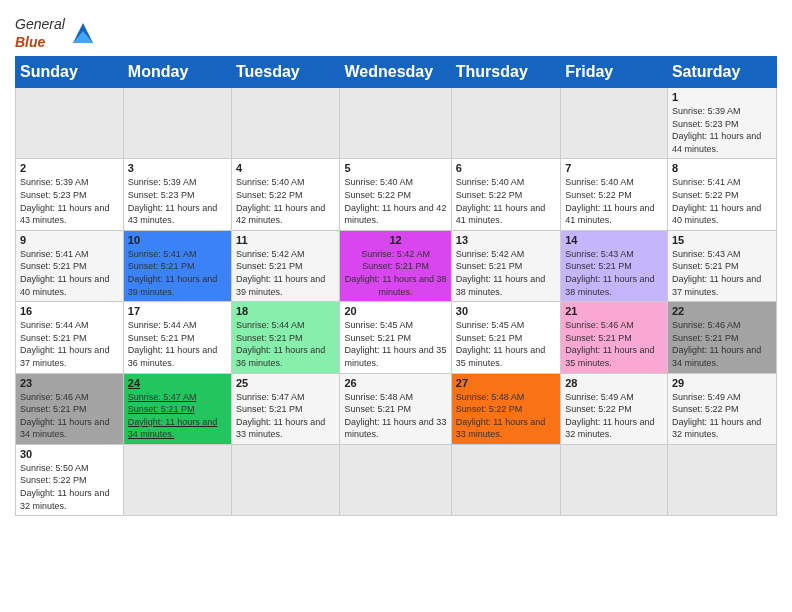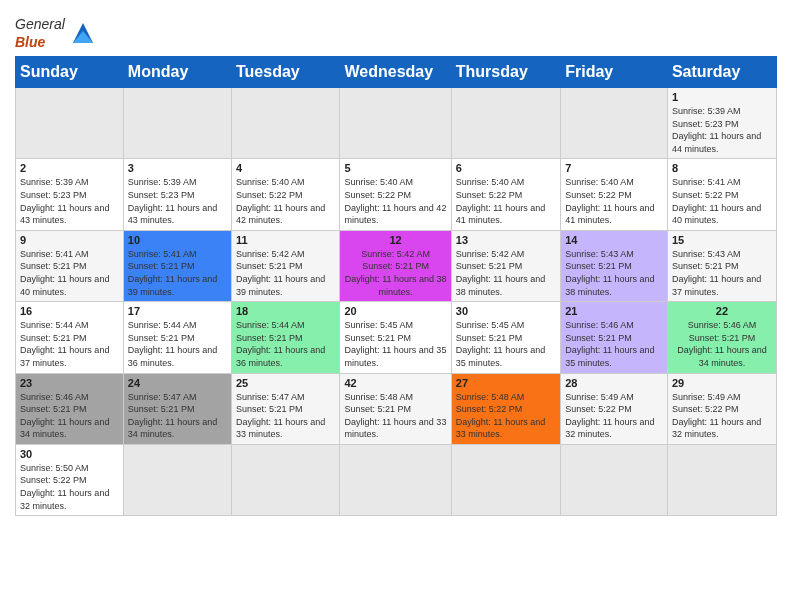--- a/index.html
+++ b/index.html
@@ -222,44 +222,44 @@
           <div class="day-info">Sunrise: 5:44 AM<br>Sunset: 5:21 PM<br>Daylight: 11 hours and 36 minutes.</div>
         </td>
         <td style="background: rgb(255, 255, 255);">
           <span class="day-number">20</span>
           <div class="day-info">Sunrise: 5:45 AM<br>Sunset: 5:21 PM<br>Daylight: 11 hours and 35 minutes.</div>
         </td>
         <td style="background: rgb(255, 255, 255);">
           <span class="day-number">30</span>
           <div class="day-info">Sunrise: 5:45 AM<br>Sunset: 5:21 PM<br>Daylight: 11 hours and 35 minutes.</div>
         </td>
-        <td style="background: #c4b5fd;">
+        <td style="background: #f9a8d4;">
           <span class="day-number">21</span>
           <div class="day-info">Sunrise: 5:46 AM<br>Sunset: 5:21 PM<br>Daylight: 11 hours and 35 minutes.</div>
         </td>
-        <td style="background: #86efac; text-align: center;">
+        <td style="background: #a3a3a3;">
           <span class="day-number">22</span>
           <div class="day-info">Sunrise: 5:46 AM<br>Sunset: 5:21 PM<br>Daylight: 11 hours and 34 minutes.</div>
         </td>
       </tr>
       <tr>
         <td style="background: #a3a3a3;">
           <span class="day-number">23</span>
           <div class="day-info">Sunrise: 5:46 AM<br>Sunset: 5:21 PM<br>Daylight: 11 hours and 34 minutes.</div>
         </td>
-        <td style="background: #a3a3a3;">
+        <td style="background: #22c55e; text-decoration: underline;">
           <span class="day-number">24</span>
           <div class="day-info">Sunrise: 5:47 AM<br>Sunset: 5:21 PM<br>Daylight: 11 hours and 34 minutes.</div>
         </td>
         <td style="background: rgb(245, 245, 245);">
           <span class="day-number">25</span>
           <div class="day-info">Sunrise: 5:47 AM<br>Sunset: 5:21 PM<br>Daylight: 11 hours and 33 minutes.</div>
         </td>
         <td style="background: rgb(245, 245, 245);">
-          <span class="day-number">42</span>
+          <span class="day-number">26</span>
           <div class="day-info">Sunrise: 5:48 AM<br>Sunset: 5:21 PM<br>Daylight: 11 hours and 33 minutes.</div>
         </td>
         <td style="background: #f97316;">
           <span class="day-number">27</span>
           <div class="day-info">Sunrise: 5:48 AM<br>Sunset: 5:22 PM<br>Daylight: 11 hours and 33 minutes.</div>
         </td>
         <td style="background: rgb(245, 245, 245);">
           <span class="day-number">28</span>
           <div class="day-info">Sunrise: 5:49 AM<br>Sunset: 5:22 PM<br>Daylight: 11 hours and 32 minutes.</div>
         </td>

